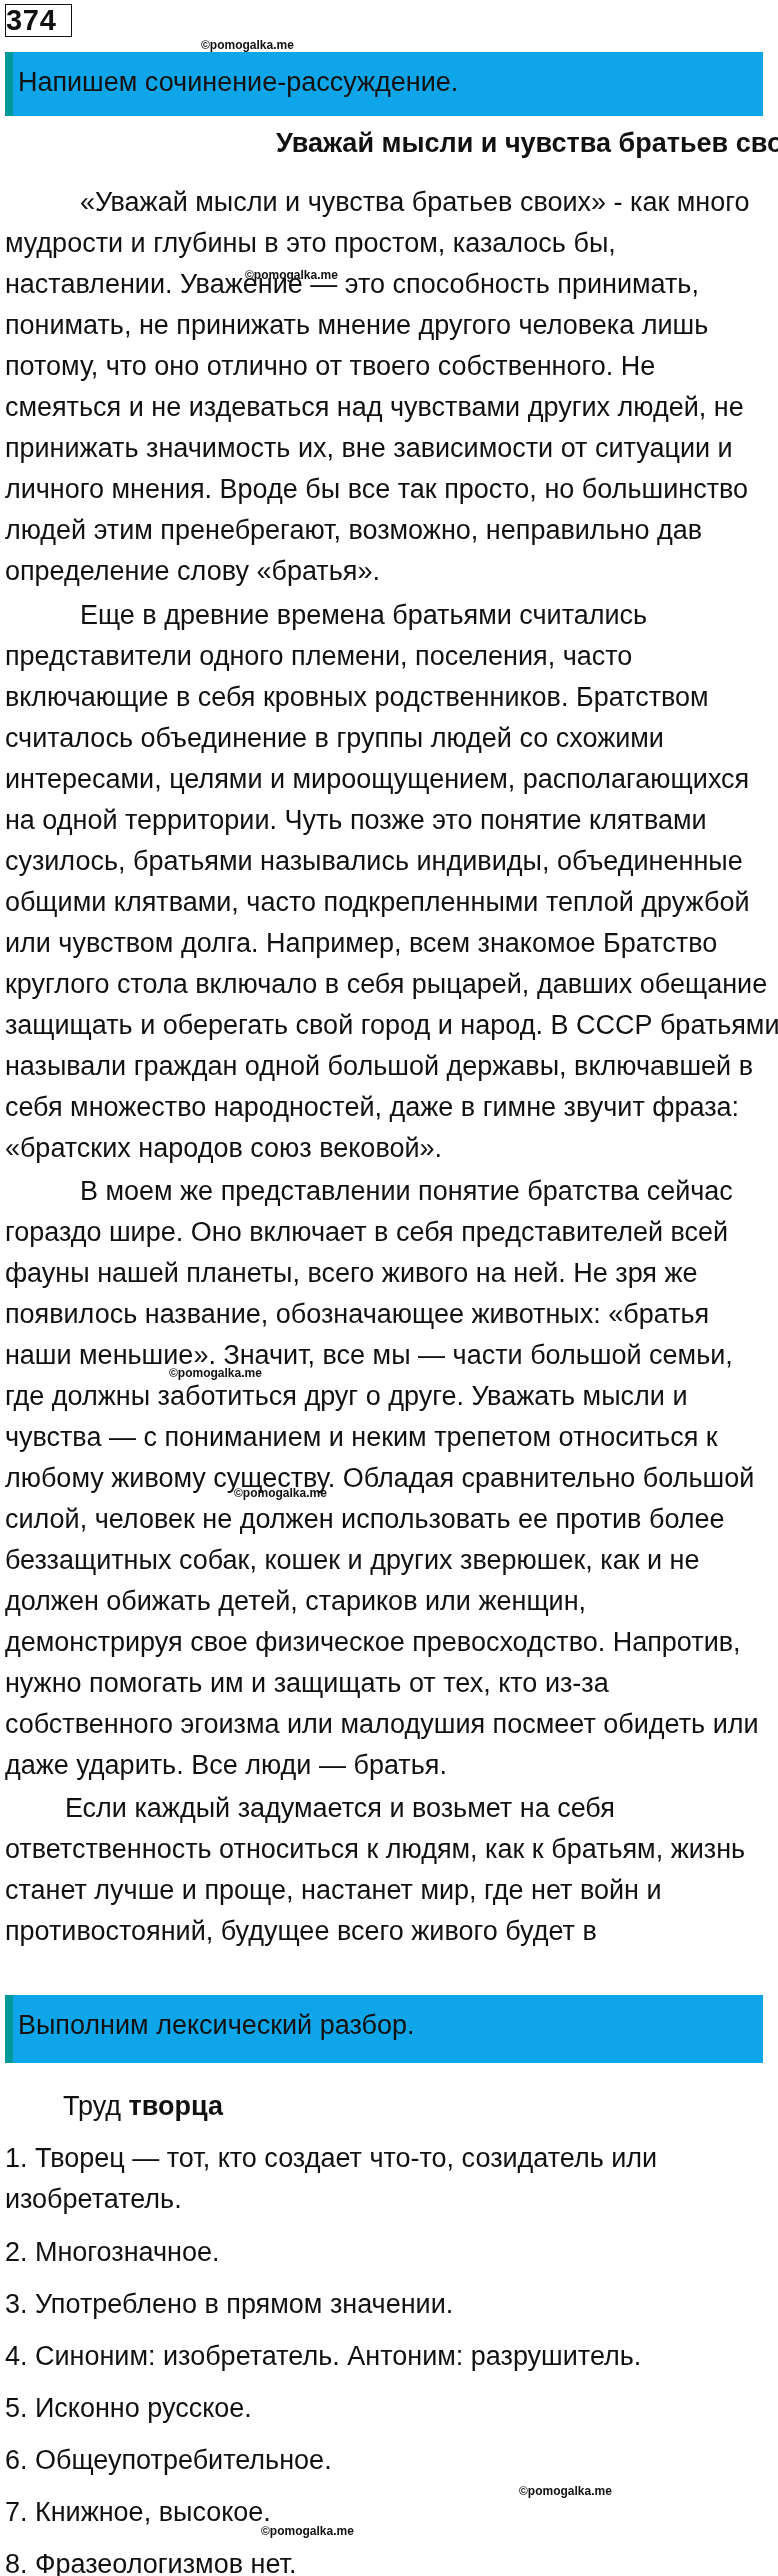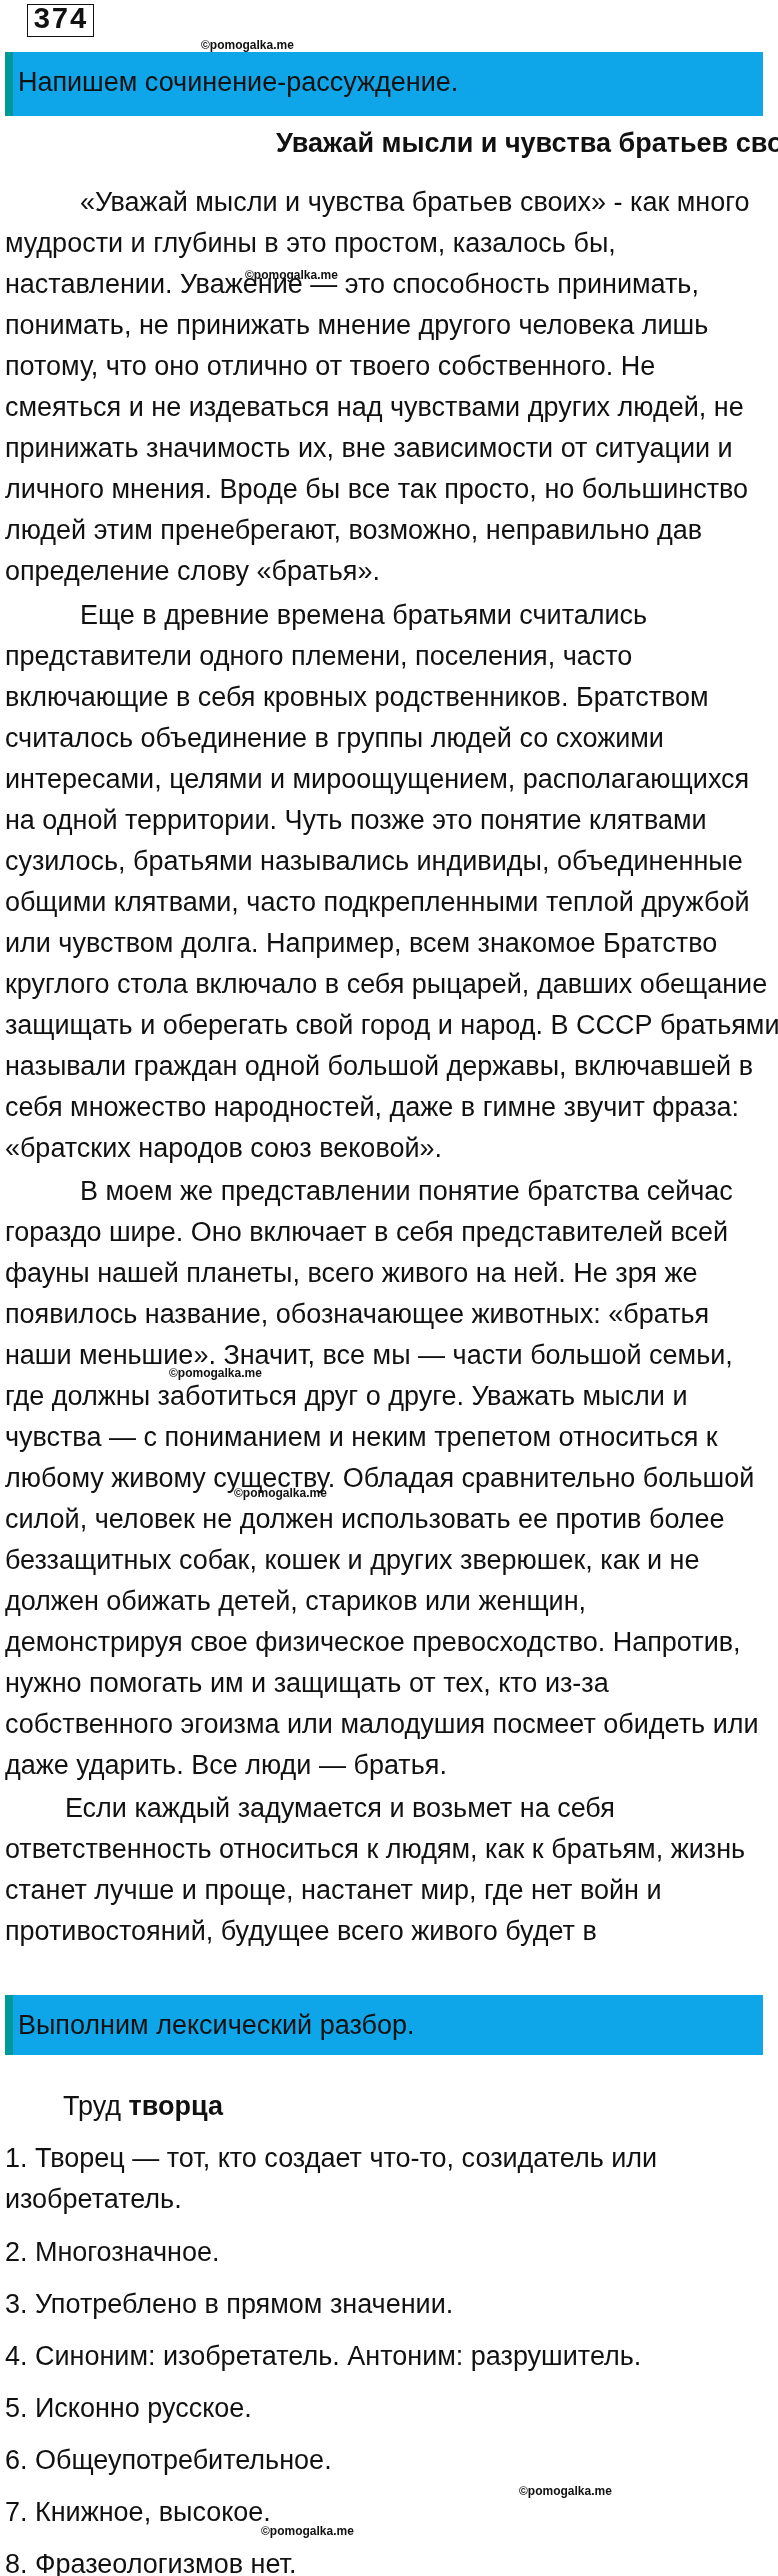--- a/index.html
+++ b/index.html
@@ -1,20 +1,20 @@
 <!DOCTYPE html>
 <html style="font-size:13px"><head>
 <meta charset="utf-8">
 <style>
   html, body { margin:0; padding:0; background:#ffffff; }
   body { width:779px; height:2576px; position:relative; overflow:hidden;
          font-family:"Liberation Sans", "DejaVu Sans", sans-serif; color:#111; }
   .num-box { position:absolute; left:4.9px; top:4px; width:65px; height:31px;
-             border:1.6px solid #111; font-family:Liberation Mono, monospace;
-             font-weight:bold; font-size:29px; line-height:31px; text-align:center; letter-spacing:0.8px;margin-left:22px; }
+             border:1.6px solid #111; font-family:Liberation Sans, sans-serif;
+             font-weight:bold; font-size:29px; line-height:31px; letter-spacing:0.8px; }
   .wm { position:absolute; font-family:"Liberation Sans","DejaVu Sans",sans-serif;
         font-weight:bold; font-size:12px; color:#111; white-space:nowrap; }
   .bar { position:absolute; left:4.9px; width:758px; background:#0ea5e9; }
   .bar .stripe { position:absolute; left:0; top:0; bottom:0; width:8px; background:#00999a; }
   .bar .bar-text { position:absolute; left:13px; font-size:27px; color:#111; white-space:nowrap; }
   .title { position:absolute; left:0; width:779px; top:128px; text-align:right;
            font-weight:bold; font-size:27px;margin-left:36px; }
   .para { position:absolute; left:4.9px; width:769px; font-size:27px; line-height:41px; }
   .line { white-space:nowrap; height:41px; }
   .indent { padding-left:75px; }
@@ -88,21 +88,21 @@
 <div class="wm" style="left:169px; top:1366px;">©pomogalka.me</div>
 <div class="wm" style="left:234px; top:1486px;">©pomogalka.me</div>
 
 <div class="para" style="top:1788px;">
   <div class="line indent" style="padding-left:60px;">Если каждый задумается и возьмет на себя</div>
   <div class="line">ответственность относиться к людям, как к братьям, жизнь</div>
   <div class="line">станет лучше и проще, настанет мир, где нет войн и</div>
   <div class="line">противостояний, будущее всего живого будет в</div>
 </div>
 
-<div class="bar" style="top:1995px; height:60px;">
+<div class="bar" style="top:1995px; height:68px;">
   <div class="stripe"></div>
   <div class="bar-text" style="top:15.4px;">Выполним лексический разбор.</div>
 </div>
 
 <div class="lex-head">
   <span>Труд</span>
   <b>творца</b>
 </div>
 
 <div class="list" style="top:2138px;">

